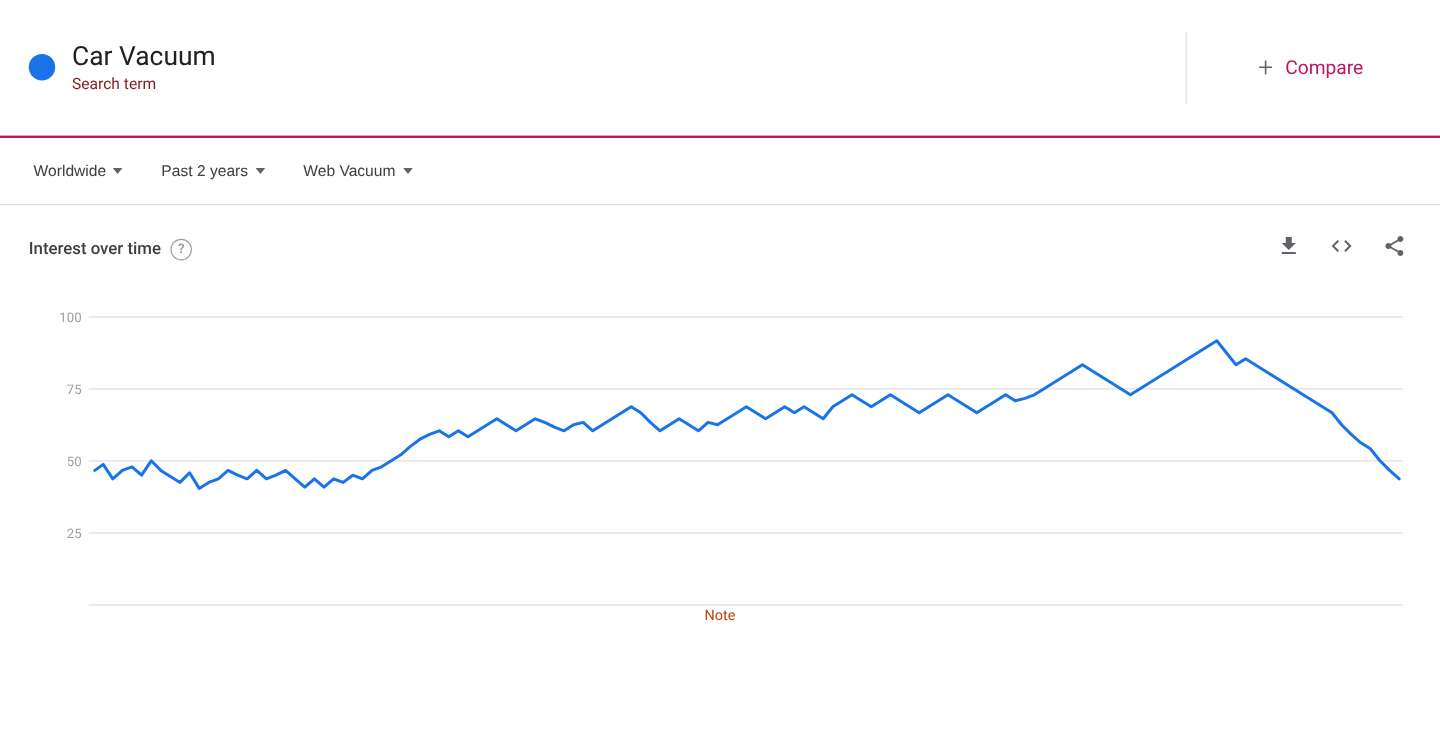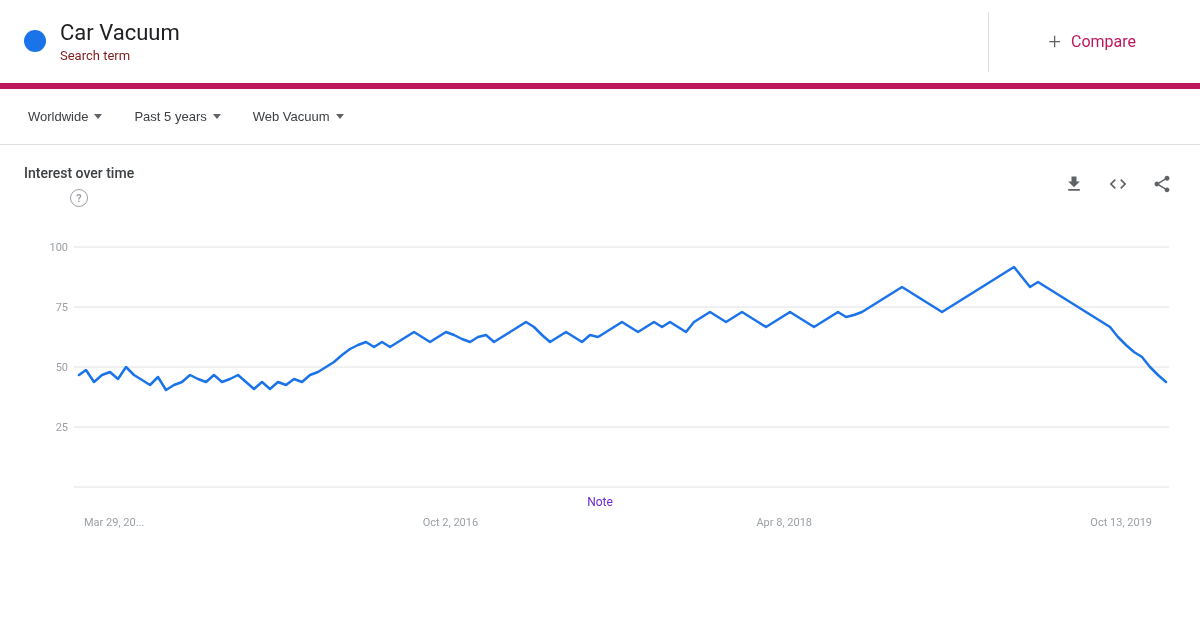--- a/index.html
+++ b/index.html
@@ -3,22 +3,22 @@
   <meta charset="utf-8">
   <style>
     * { box-sizing: border-box; margin: 0; padding: 0; }
     body { font-family: 'Roboto', Arial, sans-serif; background: #fff; color: #202124; font-size: 14px; }
 
     
     .header {
       display: flex;
       align-items: center;
       padding: 0 24px;
-      height: 89px;
-      border-bottom: 6px solid #be185d;
+      height: 115px;
+      border-bottom: 2px solid #be185d;
     }
     .search-term-block {
       display: flex;
       align-items: center;
       gap: 14px;
       flex: 1;
     }
     .blue-dot {
       width: 22px;
       height: 22px;
@@ -93,21 +93,20 @@
     .interest-header {
       display: flex;
       align-items: center;
       justify-content: space-between;
       margin-bottom: 10px;
     }
     .interest-title-row {
       display: flex;
       align-items: center;
       gap: 8px;
-      flex-direction: column;
     }
     .interest-title {
       font-size: 14px;
       color: #3c4043;
       font-weight: 500;
     }
     .help-icon {
       width: 18px;
       height: 18px;
       border-radius: 50%;
@@ -178,21 +177,21 @@
     <span class="compare-label">Compare</span>
   </div>
 </div>
 
 <div class="filter-bar">
   <button class="filter-btn">
     <span>Worldwide</span>
     <span class="chevron-icon"></span>
   </button>
   <button class="filter-btn">
-    <span>Past 5 years</span>
+    <span>Past 2 years</span>
     <span class="chevron-icon"></span>
   </button>
   <button class="filter-btn">
     <span>Web Vacuum</span>
     <span class="chevron-icon"></span>
   </button>
 </div>
 
 <div class="interest-section">
   <div class="interest-header">
@@ -246,22 +245,16 @@
         542,105 550,110 558,115 566,108 574,110 582,105 590,100 598,95 606,100 614,105 622,100 630,95
         638,100 646,95 654,100 662,105 670,95 678,90 686,85 694,90 702,95 710,90 718,85 726,90 734,95
         742,100 750,95 758,90 766,85 774,90 782,95 790,100 798,95 806,90 814,85 822,90 830,88 838,85
         846,80 854,75 862,70 870,65 878,60 886,65 894,70 902,75 910,80 918,85 926,80 934,75 942,70
         950,65 958,60 966,55 974,50 982,45 990,40 998,50 1006,60 1014,55 1022,60 1030,65 1038,70
         1046,75 1054,80 1062,85 1070,90 1078,95 1086,100 1094,110 1102,118 1110,125 1118,130 1126,140 1134,148 1142,155
       "></polyline>
   </svg>
 
   
-  <div style="position:absolute; bottom:60px; left:50%; transform:translateX(-50%); font-size:12px; color:#6d28d9;">Note</div>
+  <div style="position:absolute; bottom:48px; left:50%; transform:translateX(-50%); font-size:12px; color:#c2410c;">Note</div>
 
   
-  <div class="x-labels">
-    <span>Mar 29, 20...</span>
-    <span>Oct 2, 2016</span>
-    <span>Apr 8, 2018</span>
-    <span>Oct 13, 2019</span>
-  </div>
 </div>
 
 </body></html>

